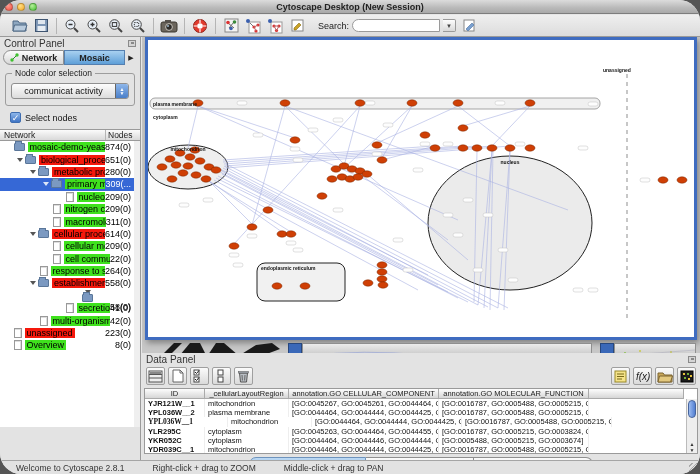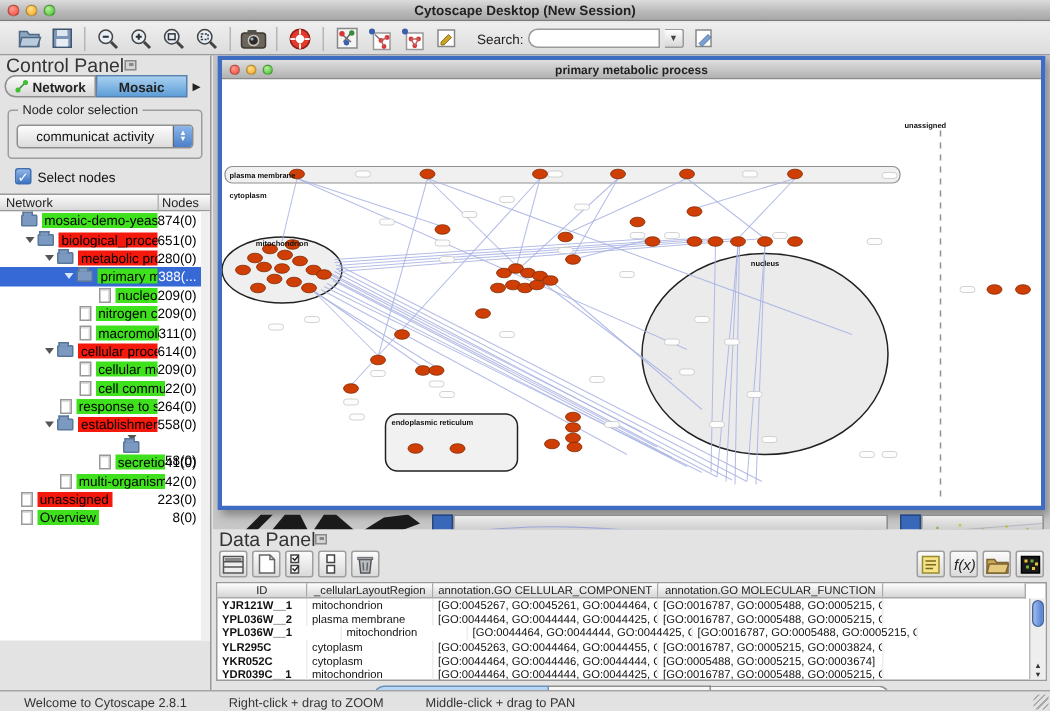--- a/index.html
+++ b/index.html
@@ -1,18 +1,18 @@
 <!DOCTYPE html>
 <html><head>
 <meta charset="utf-8">
 <style>
   * { margin:0; padding:0; box-sizing:border-box; }
   body { background:#555; font-family:"Liberation Sans", sans-serif; }
   .app { position:relative; width:700px; height:474px; background:#e6e6e6; overflow:hidden;
-         font-family:"Liberation Sans", sans-serif; }
+         font-family:"Liberation Sans", sans-serif;border-radius:21px; }
 
   
   .titlebar { position:absolute; left:0; top:0; width:700px; height:14px;
               background:linear-gradient(#dcdcdc,#b9b9b9 60%,#a9a9a9);
               border-bottom:1px solid #7d7d7d; display:flex; align-items:center; }
   .lights { display:flex; gap:4px; margin-left:5px; }
   .light { width:8px; height:8px; border-radius:50%; border:1px solid rgba(0,0,0,.25); }
   .lr { background:radial-gradient(circle at 35% 30%, #ff9a90, #f4503f); }
   .ly { background:radial-gradient(circle at 35% 30%, #ffe084, #f7a829); }
   .lg { background:radial-gradient(circle at 35% 30%, #b6f09a, #45c132); }
@@ -31,22 +31,22 @@
   .search-label { font-size:9px; color:#222; }
   .search-input { width:88px; height:13px; border:1px solid #9a9a9a; border-radius:7px 0 0 7px;
                   background:#fff; font-size:9px; padding:0 4px; }
   .search-drop { width:13px; height:13px; border:1px solid #9a9a9a; border-left:none;
                  background:linear-gradient(#fdfdfd,#d8d8d8); font-size:6px; color:#444;
                  display:flex; align-items:center; justify-content:center; border-radius:0 2px 2px 0;}
 
   
   .control-panel { position:absolute; left:0; top:37px; width:141px; height:423px;
                    background:#e3e3e3; border-right:1px solid #9a9a9a; }
-  .panel-header { height:12px; display:flex; align-items:center; justify-content:flex-start;
-                  padding:0 4px; font-size:13px; color:#333; }
+  .panel-header { height:12px; display:flex; align-items:center; justify-content:space-between;
+                  padding:0 4px; font-size:10px; color:#333; }
   .float-icon { width:8px; height:7px; border:1px solid #8a8a8a; background:#d4d4d4; position:relative; }
   .float-icon::after { content:""; position:absolute; right:1px; top:1px; width:3px; height:2px; background:#888; }
   .cp-tabs { display:flex; align-items:center; margin:1px 3px 3px 3px; }
   .cp-tab { flex:1; height:15px; display:flex; align-items:center; justify-content:center; gap:3px;
             font-size:9px; font-weight:bold; color:#222; border:1px solid #8f8f8f;
             background:linear-gradient(#fbfbfb,#d7d7d7); }
   .cp-tab.first { border-radius:8px 0 0 8px; }
   .cp-tab.active { background:linear-gradient(#a8d0f0,#5e9fd8); border-color:#5580b0; }
   .cp-tab-arrow { width:12px; text-align:center; font-size:7px; color:#222; }
   .net-glyph { width:9px; height:9px; position:relative; }
@@ -333,21 +333,21 @@
         <div class="tree-row" style="padding-left: 30px;">
           <span class="t-arrow"></span>
           <span class="t-folder"></span>
           <span class="t-label red">metabolic process</span>
           <span class="t-count">280(0)</span>
         </div>
         <div class="tree-row selected" style="padding-left: 43px;">
           <span class="t-arrow"></span>
           <span class="t-folder"></span>
           <span class="t-label green">primary metabo</span>
-          <span class="t-count">388(...</span>
+          <span class="t-count">309(...</span>
         </div>
         <div class="tree-row" style="padding-left: 56px;">
           <span class="t-arrow-space"></span>
           <span class="t-file"></span>
           <span class="t-label green">nucleobase-</span>
           <span class="t-count">209(0)</span>
         </div>
         <div class="tree-row" style="padding-left: 43px;">
           <span class="t-arrow-space"></span>
           <span class="t-file"></span>
@@ -418,28 +418,20 @@
           <span class="t-arrow-space"></span>
           <span class="t-file"></span>
           <span class="t-label green">Overview</span>
           <span class="t-count">8(0)</span>
         </div>
       </div>
   </div>
 
   <div class="workspace">
     <div class="net-window">
-      <div class="net-titlebar">
-        <div class="net-title">primary metabolic process</div>
-        <div class="lights">
-          <div class="light lr"></div>
-          <div class="light ly"></div>
-          <div class="light lg"></div>
-        </div>
-      </div>
       <div class="canvas">
         <svg id="graph-svg" width="546" height="284" viewBox="0 0 546 284">
 
           <ellipse cx="362" cy="183" rx="82" ry="67" fill="#ebebeb" stroke="#222" stroke-width="1"></ellipse>
           <ellipse cx="40" cy="127" rx="40" ry="22" fill="#efefef" stroke="#222" stroke-width="1"></ellipse>
           <rect x="109" y="223" width="88" height="38" rx="8" fill="#f1f1f1" stroke="#222" stroke-width="1"></rect>
           <rect x="2" y="58" width="450" height="11" rx="5" fill="#f0f0f0" stroke="#8f8f8f" stroke-width=".8"></rect>
           <line x1="479" y1="34" x2="479" y2="278" stroke="#8f8f8f" stroke-width="1" stroke-dasharray="4 4"></line>
 
           <g id="edges">
@@ -711,21 +703,21 @@
             <span class="dc" style="width: 150px;">[GO:0045267, GO:0045261, GO:0044464, G...</span>
             <span class="dc" style="width: 150px;">[GO:0016787, GO:0005488, GO:0005215, G...</span>
           </div>
           <div class="dp-row">
             <span class="dc id" style="width: 60px;">YPL036W__2</span>
             <span class="dc" style="width: 84px;">plasma membrane</span>
             <span class="dc" style="width: 150px;">[GO:0044464, GO:0044444, GO:0044425, G...</span>
             <span class="dc" style="width: 150px;">[GO:0016787, GO:0005488, GO:0005215, G...</span>
           </div>
           <div class="dp-row">
-            <span class="dc id" style="width: 83px;">YPL036W__1</span>
+            <span class="dc id" style="width: 83px; font-family: Liberation Serif, serif;">YPL036W__1</span>
             <span class="dc" style="width: 84px;">mitochondrion</span>
             <span class="dc" style="width: 150px;">[GO:0044464, GO:0044444, GO:0044425, G...</span>
             <span class="dc" style="width: 150px;">[GO:0016787, GO:0005488, GO:0005215, G...</span>
           </div>
           <div class="dp-row">
             <span class="dc id" style="width: 60px;">YLR295C</span>
             <span class="dc" style="width: 84px;">cytoplasm</span>
             <span class="dc" style="width: 150px;">[GO:0045263, GO:0044464, GO:0044455, G...</span>
             <span class="dc" style="width: 150px;">[GO:0016787, GO:0005215, GO:0003824, G...</span>
           </div>

